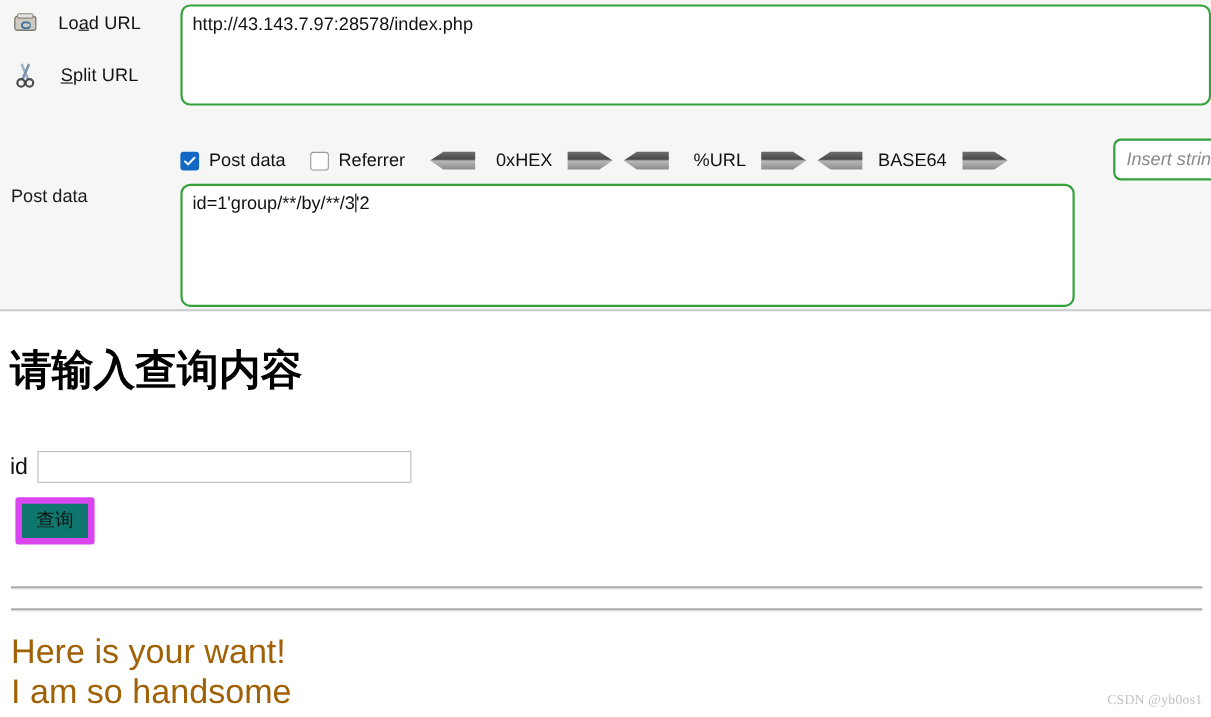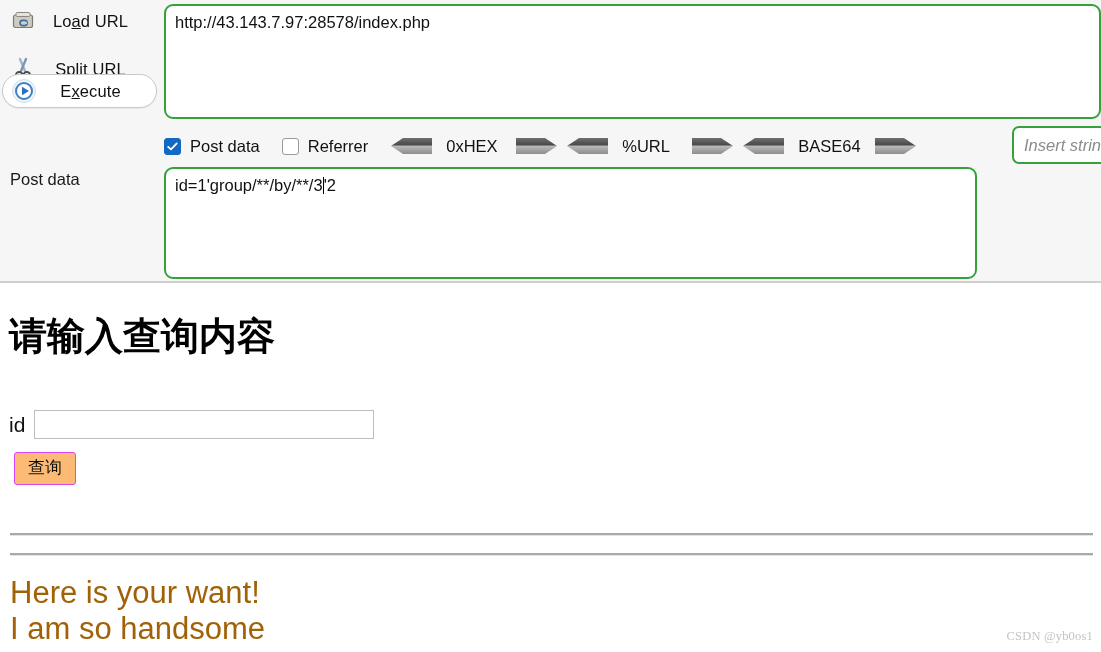--- a/index.html
+++ b/index.html
@@ -86,21 +86,21 @@
     box-sizing: border-box;
     font-family: "Liberation Sans", "DejaVu Sans", sans-serif;
     font-size: 16.5px;
     color: #111;
     padding: 7px 9px;
     white-space: pre;
     overflow: hidden;
   }
   #url-box {
     left: 164px; top: 4px;
-    width: 937px; height: 115px;
+    width: 937px; height: 92px;
   }
   #post-box {
     left: 164px; top: 167px;
     width: 813px; height: 112px;
   }
   .caret {
     display: inline-block;
     width: 1px;
     height: 17px;
     background: #000;
@@ -145,21 +145,21 @@
   .arrow {
     width: 44px;
     height: 20px;
     flex: 0 0 auto;
   }
   .enc-name {
     font-size: 16.5px;
     color: #111;
     padding: 0 12px;
     min-width: 56px;
-    text-align: left;
+    text-align: right;
     white-space: nowrap;
   }
   #insert-box {
     position: absolute;
     left: 1012px;
     top: 126px;
     width: 96px;
     height: 38px;
     background: #fff;
     border: 2px solid #35a13a;
@@ -218,22 +218,22 @@
     font-size: 15px;
     padding: 2px 4px;
     font-family: "Liberation Sans", sans-serif;
   }
   #submit-btn {
     position: absolute;
     left: 14px;
     top: 167px;
     padding: 3px 13px 5px 13px;
     font-size: 17px;
-    background: #fdba74;
-    border: 1px solid #d946ef;
+    background: #0f766e;
+    border: 6px solid #d946ef;
     border-radius: 3px;
     color: #111;
     font-family: "DejaVu Sans", "Liberation Sans", sans-serif;
     cursor: default;
   }
   .rule {
     position: absolute;
     left: 10px;
     width: 1083px;
     height: 0;
@@ -288,30 +288,20 @@
         <svg width="20" height="24" viewBox="0 0 20 24">
           <path d="M7 2 L12 14" stroke="#9fb4c8" stroke-width="2.4" fill="none" stroke-linecap="round"></path>
           <path d="M13 2 L8 14" stroke="#7e96ad" stroke-width="2.4" fill="none" stroke-linecap="round"></path>
           <circle cx="6.2" cy="18.4" r="3.4" fill="none" stroke="#4c4c4c" stroke-width="2"></circle>
           <circle cx="13.8" cy="18.4" r="3.4" fill="none" stroke="#4c4c4c" stroke-width="2"></circle>
         </svg>
       </span>
       <span class="cmd-label"><span></span><u>S</u><span>plit URL</span></span>
     </div>
 
-    <div class="cmd-row r2 active">
-      <span class="cmd-icon">
-        <svg width="26" height="26" viewBox="0 0 26 26">
-          <circle cx="13" cy="13" r="11.5" fill="#eef4fb" stroke="#cfe0f0" stroke-width="1"></circle>
-          <circle cx="13" cy="13" r="8" fill="#ffffff" stroke="#3e7fc1" stroke-width="2"></circle>
-          <path d="M11 8.8 L18 13 L11 17.2 Z" fill="#2f6fb5"></path>
-        </svg>
-      </span>
-      <span class="cmd-label"><span>E</span><u>x</u><span>ecute</span></span>
-    </div>
   </div>
 
   <div id="postdata-label">Post data</div>
 
   <div class="greenbox" id="url-box">http://43.143.7.97:28578/index.php</div>
 
   <div id="opts">
 
     <div class="chk-wrap">
       <span class="chk on">

